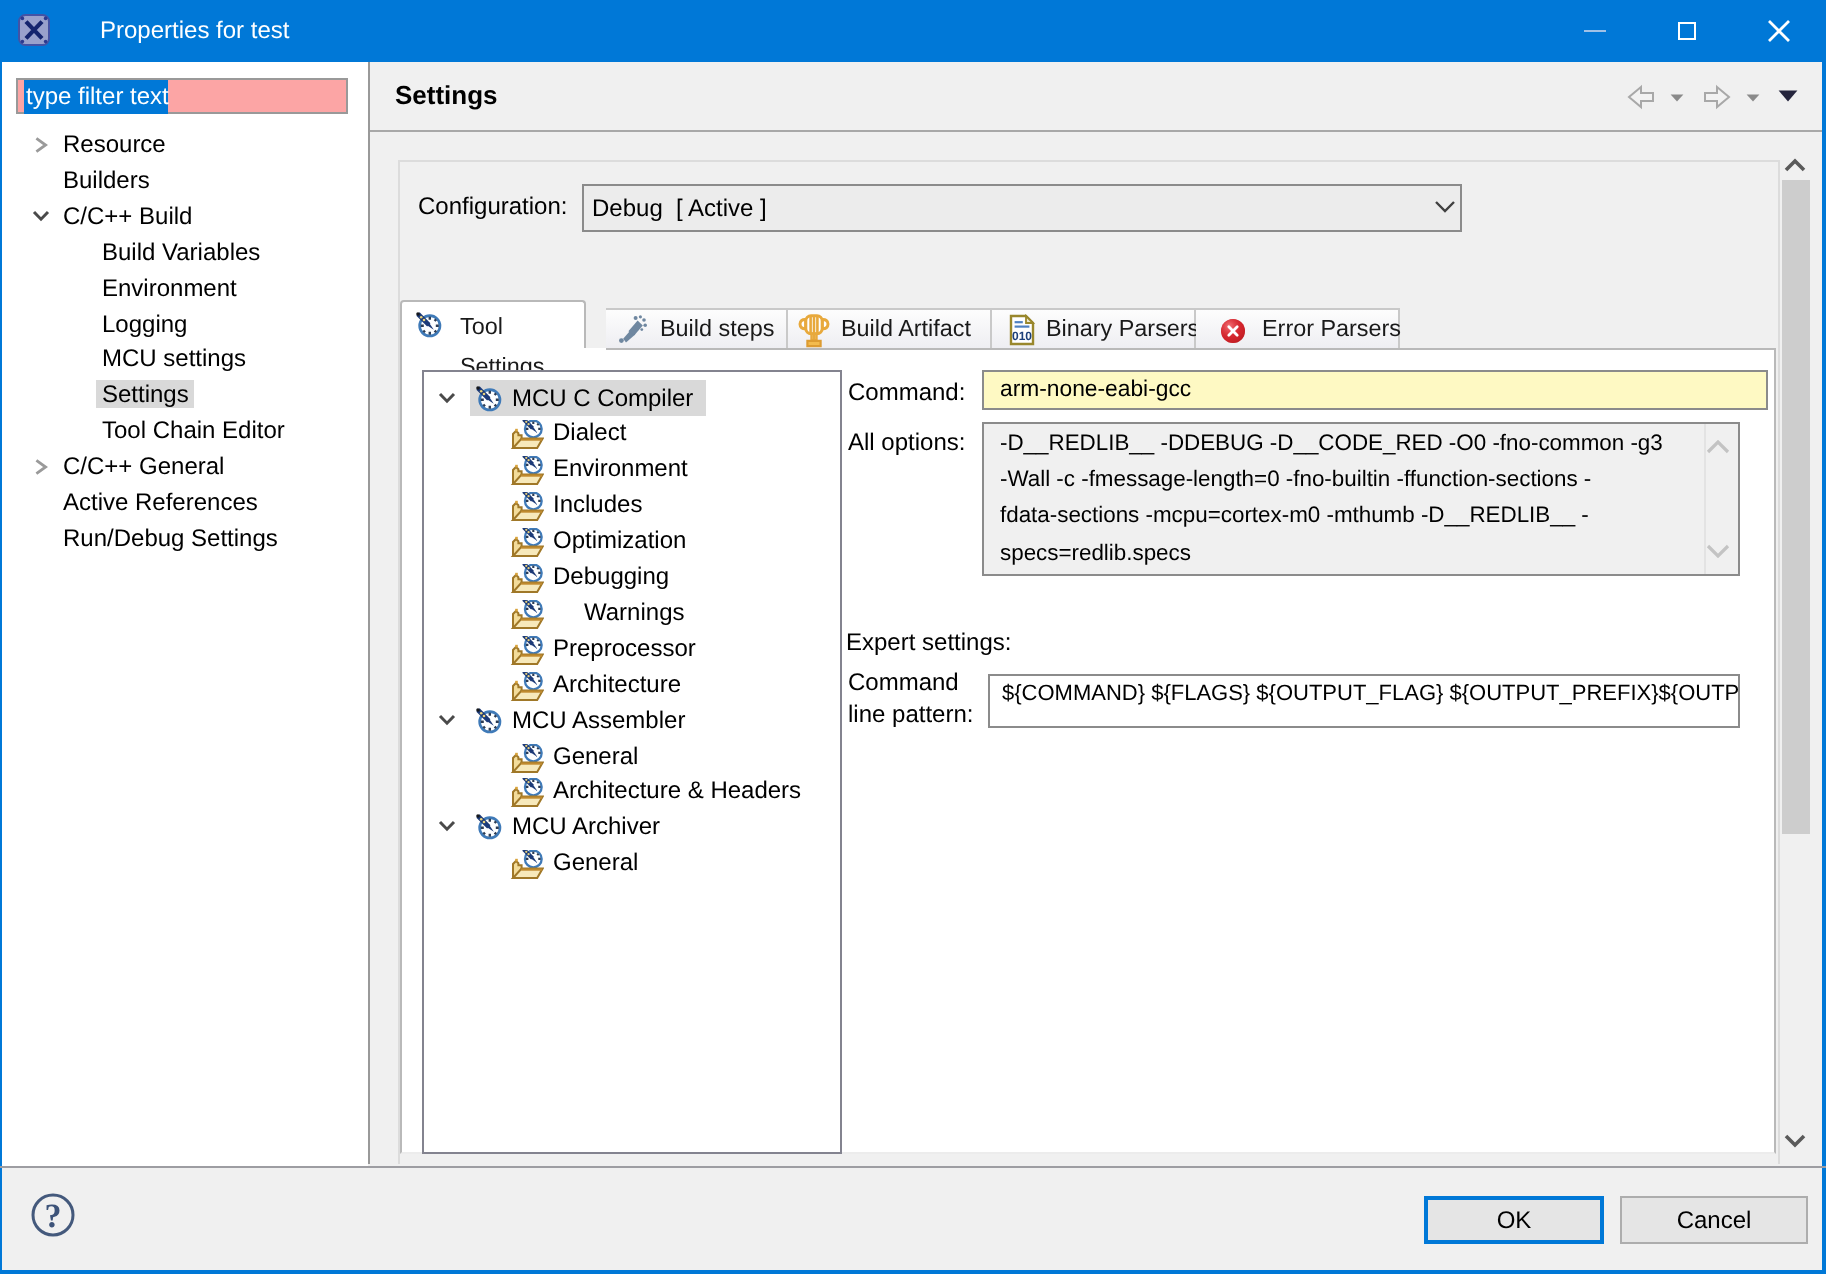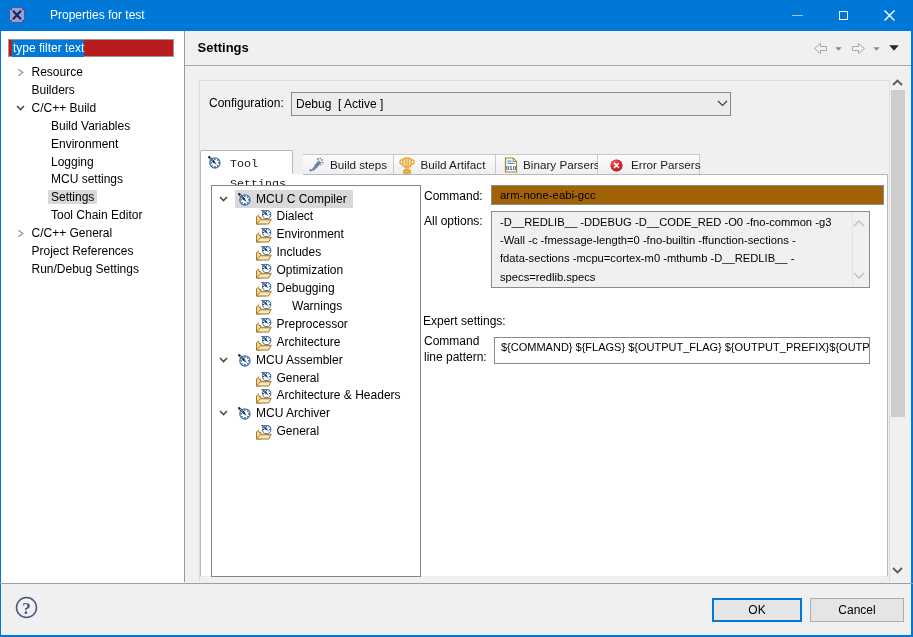--- a/index.html
+++ b/index.html
@@ -5,48 +5,48 @@
 * { margin:0; padding:0; box-sizing:border-box; }
 html,body { width:913px; height:637px; overflow:hidden; }
 body { font-family:"Liberation Sans", sans-serif; font-size:12px; color:#000; }
 #win { position:relative; width:913px; height:637px; background:#f0f0f0; overflow:hidden; }
 .abs { position:absolute; }
 
 #titlebar { left:0; top:0; width:913px; height:31px; background:#0078d7; }
 #btitle { left:50px; top:0; height:36px; line-height:31px; color:#fff; font-size:12px; }
 .winborder { background:#0078d7; }
 
-#filter { left:8px; top:39px; width:166px; height:18px; background:#b91c1c; border:1px solid #999999; line-height:16px; padding-left:3px; }
+#filter { left:8px; top:39px; width:166px; height:18px; background:#fca5a5; border:1px solid #999999; line-height:16px; padding-left:3px; }
 #filter span { background:#0078d7; color:#fff; padding:1px 0 2px 1px;}
 .trow { left:1px; width:183px; height:18px; line-height:18px; white-space:nowrap; }
 .trow .lbl { position:absolute; top:0; height:18px; line-height:18px; }
 .sel-gray { background:#d9d9d9; padding:0 3px; margin-left:-3px; }
 
 #hdr-settings { left:197.5px; top:39px; font-size:13px; font-weight:bold; height:18px; line-height:18px;}
 .hline { background:#a8a8a8; height:1px; }
 .vline { background:#999999; width:1px; }
 
 #cpanel { left:199px; top:80px; width:691px; height:502px; border:1px solid #dcdcdc; border-bottom:none; }
 
 #cfglabel { left:209px; top:96px; }
 #cfgdrop { left:291px; top:92px; width:440px; height:24px; background:#ececec; border:1px solid #8b8b8b; line-height:22px; padding-left:4px; }
 #managebtn { left:737px; top:94px; width:144px; height:23px; background:#ececec; border:1px solid #a9a9a9; text-align:center; line-height:21px; }
 
 .tab { top:154px; height:20px; white-space:nowrap; background:linear-gradient(#fdfdfd,#eeeef2); border-top:1px solid #c9c9c9; border-right:1px solid #c9c9c9; }
-#tab-active { left:200px; top:150px; width:93px; height:24px; background:#fff; border:1px solid #b9b9b9; border-bottom:none; border-radius:2px 2px 0 0;font-family:Liberation Mono, monospace; }
+#tab-active { left:200px; top:150px; width:93px; height:24px; background:#fff; border:1px solid #b9b9b9; border-bottom:none; border-radius:2px 2px 0 0; }
 .tabtxt { position:absolute; top:0; height:20px; line-height:20px; color:#1a1a1a; font-size:11.7px; }
 
 #tabcontent { left:200px; top:174px; width:688px; height:403px; background:#fff; border:1px solid #b9b9b9; border-top:none; border-bottom:1px solid #ececec; }
 #tabtopline { left:303px; top:174px; width:585px; height:1px; background:#b9b9b9; }
 
 #itree { left:211px; top:185px; width:210px; height:392px; background:#fff; border:1px solid #83838f; }
 .irow { left:0; width:209px; height:18px; line-height:18px; white-space:nowrap; }
 
 .fieldlbl { white-space:nowrap; }
-#cmdfield { left:491px; top:185px; width:393px; height:20px; background:#a16207; border:1px solid #8b8b8b; line-height:18px; padding-left:8px; font-size:11.4px; }
+#cmdfield { left:491px; top:185px; width:393px; height:20px; background:#fef9c3; border:1px solid #8b8b8b; line-height:18px; padding-left:8px; font-size:11.4px; }
 #optsbox { left:491px; top:211px; width:379px; height:77px; background:#f0f0f0; border:1px solid #8b8b8b; }
 #optsbox .txt { position:absolute; left:8px; top:1px; width:359px; line-height:18.2px; font-size:11.2px; }
 #clpfield { left:494px; top:337px; width:376px; height:27px; background:#fff; border:1px solid #8b8b8b; line-height:19px; padding-left:6px; overflow:hidden; white-space:nowrap; font-size:11px; }
 
 #sbtrack { left:890px; top:66px; width:20px; height:515px; background:#f0f0f0; }
 #sbthumb { left:891px; top:90px; width:14px; height:327px; background:#cdcdcd; }
 
 #botline { left:0; top:583px; width:913px; height:1px; background:#9d9da2; }
 #okbtn { left:712px; top:598px; width:90px; height:24px; background:#e5e5e5; border:2px solid #0078d7; text-align:center; line-height:20px; }
 #cancelbtn { left:810px; top:598px; width:94px; height:24px; background:#e5e5e5; border:1px solid #adadad; text-align:center; line-height:22px; }
@@ -114,21 +114,21 @@
       <div class="abs trow" style="top:206px">
         <span class="lbl" style="left:50px">Tool Chain Editor</span>
       </div>
       <div class="abs trow" style="top:224px">
         <svg style="position:absolute;left:16px;top:4.5px" width="7" height="9" viewBox="0 0 7 9">
           <path d="M1.2 1.2 L5.8 4.5 L1.2 7.8" fill="none" stroke="#9a9a9a" stroke-width="1.4"></path>
         </svg>
         <span class="lbl" style="left:30.5px">C/C++ General</span>
       </div>
       <div class="abs trow" style="top:242px">
-        <span class="lbl" style="left:30.5px">Project References</span>
+        <span class="lbl" style="left:30.5px">Active References</span>
       </div>
       <div class="abs trow" style="top:260px">
         <span class="lbl" style="left:30.5px">Run/Debug Settings</span>
       </div>
     </div>
 
   <div class="abs vline" style="left:184px;top:31px;height:551px"></div>
 
   <div class="abs" id="hdr-settings">Settings</div>
   <div class="abs hline" style="left:185px;top:65px;width:726px"></div>

